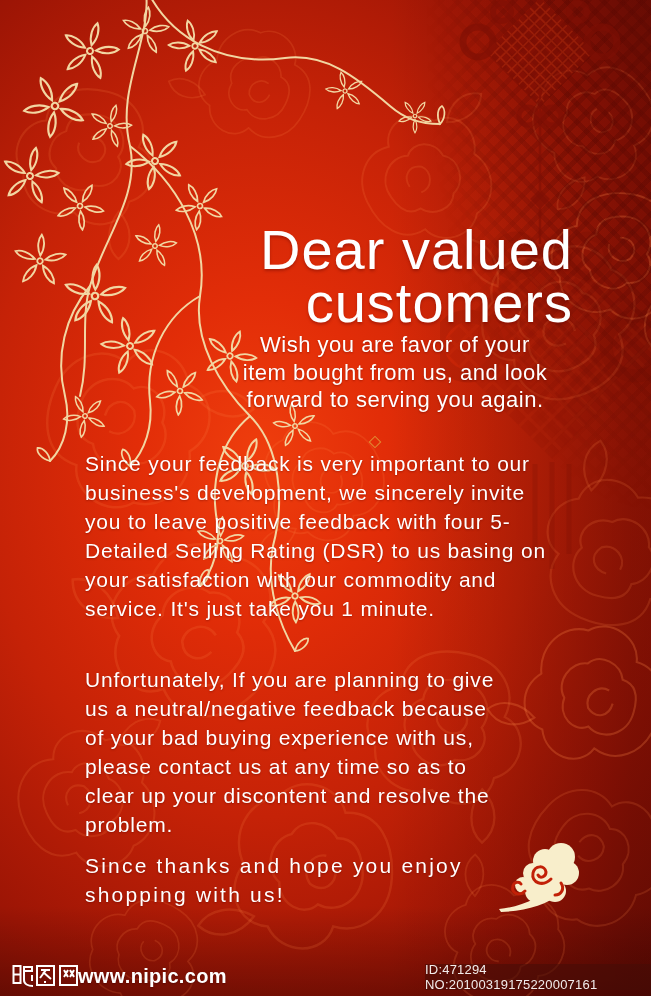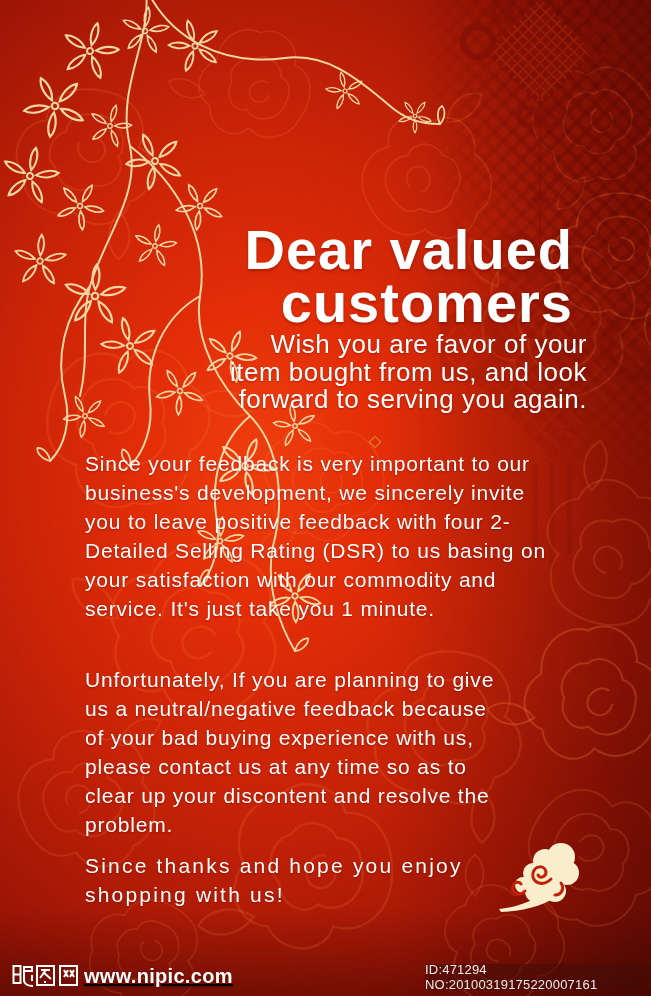--- a/index.html
+++ b/index.html
@@ -23,28 +23,28 @@
     background:
       repeating-linear-gradient(45deg, rgba(88,8,3,0.30) 0 5px, rgba(0,0,0,0) 5px 13px),
       repeating-linear-gradient(-45deg, rgba(88,8,3,0.30) 0 5px, rgba(0,0,0,0) 5px 13px);
     -webkit-mask-image: radial-gradient(ellipse 130% 105% at 100% 4%, #000 30%, transparent 72%);
             mask-image: radial-gradient(ellipse 130% 105% at 100% 4%, #000 30%, transparent 72%);
   }
 
   .title{
     top:223px; right:78px;
     color:#fff; text-align:right;
-    font-weight:700; font-size:56px; line-height:53px; letter-spacing:1px;
+    font-weight:400; font-size:56px; line-height:53px; letter-spacing:1px;
     white-space:pre-line;
     text-shadow:0 2px 3px rgba(90,0,0,0.35);
   }
   .subtitle{
     top:331px; left:203px; width:384px;
-    color:#fff; text-align:right;
-    font-size:26px; line-height:27.5px; letter-spacing:0.5px;
+    color:#fff; text-align:center;
+    font-size:22px; line-height:27.5px; letter-spacing:0.5px;
     white-space:pre-line;
     text-shadow:0 1px 2px rgba(90,0,0,0.4);
   }
   .para{
     left:85px; width:508px;
     color:#fff;
     font-size:21px; line-height:29px; letter-spacing:0.8px;
     white-space:pre-line;
     text-shadow:0 1px 2px rgba(90,0,0,0.4);
   }
@@ -54,21 +54,21 @@
 
   .id-badge{
     left:425px; top:964px; width:226px; height:26px;
     background:rgba(70,12,8,0.55);
     display:flex; align-items:center; justify-content:center;
     color:rgba(255,255,255,0.92);
     font-size:13px; letter-spacing:0.2px;
   }
   .wm{
     left:12px; top:960px; height:32px;
-    display:flex; align-items:center; gap:6px;text-decoration:underline;
+    display:flex; align-items:center; gap:0;
   }
   .wm-url{
     color:#fff; font-weight:700; font-size:20px; letter-spacing:0.3px;
     text-shadow:0 1px 2px rgba(60,0,0,0.5);
   }
 </style>
 </head>
 <body>
 
 <div id="stage">
@@ -203,21 +203,21 @@
 
   <div class="abs title">Dear valued
 customers</div>
 
   <div class="abs subtitle">Wish you are favor of your
 item bought from us, and look
 forward to serving you again.</div>
 
   <div class="abs para" id="para-feedback">Since your feedback is very important to our
 business's development, we sincerely invite
-you to leave positive feedback with four 2-
+you to leave positive feedback with four 5-
 Detailed Selling Rating (DSR) to us basing on
 your satisfaction with our commodity and
 service. It's just take you 1 minute.</div>
   <div class="abs para" id="para-negative">Unfortunately, If you are planning to give
 us a neutral/negative feedback because
 of your bad buying experience with us,
 please contact us at any time so as to
 clear up your discontent and resolve the
 problem.</div>
   <div class="abs para" id="para-thanks">Since thanks and hope you enjoy

